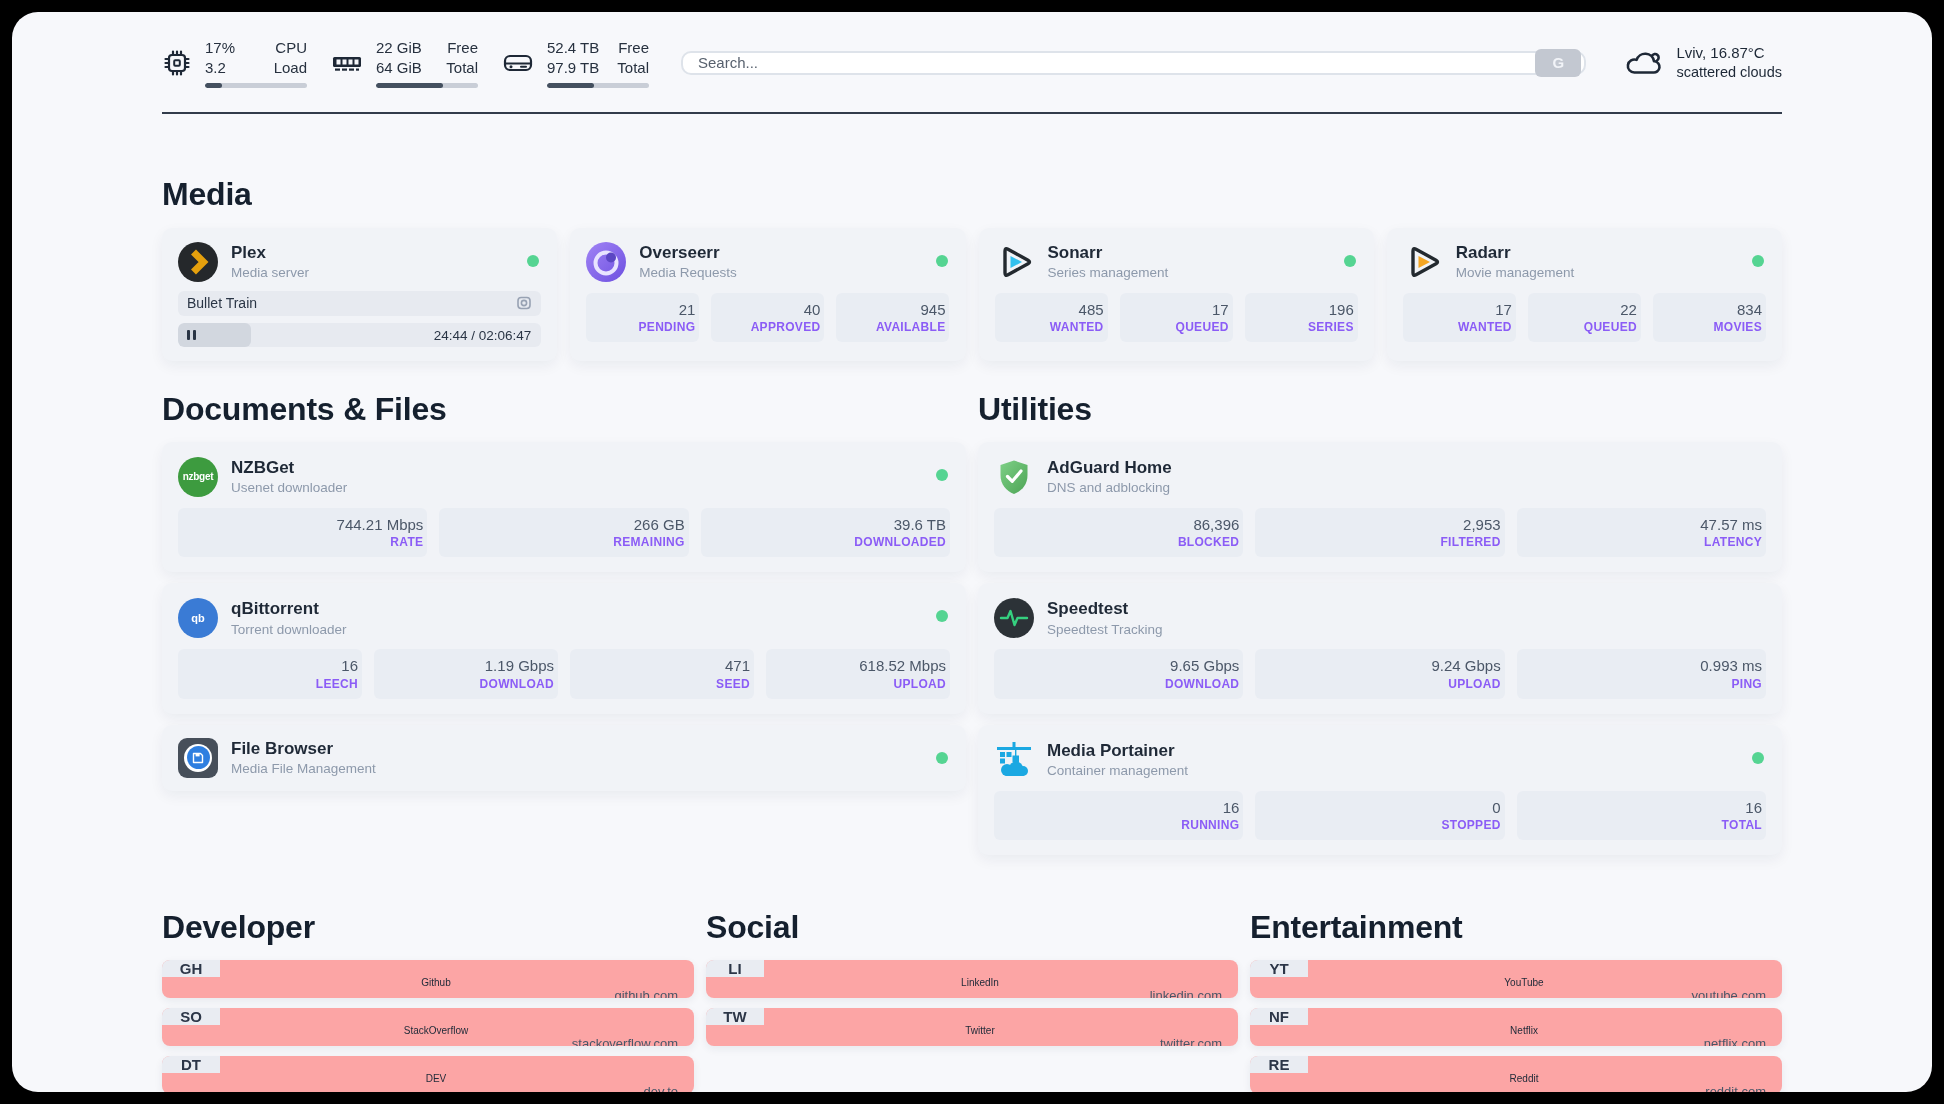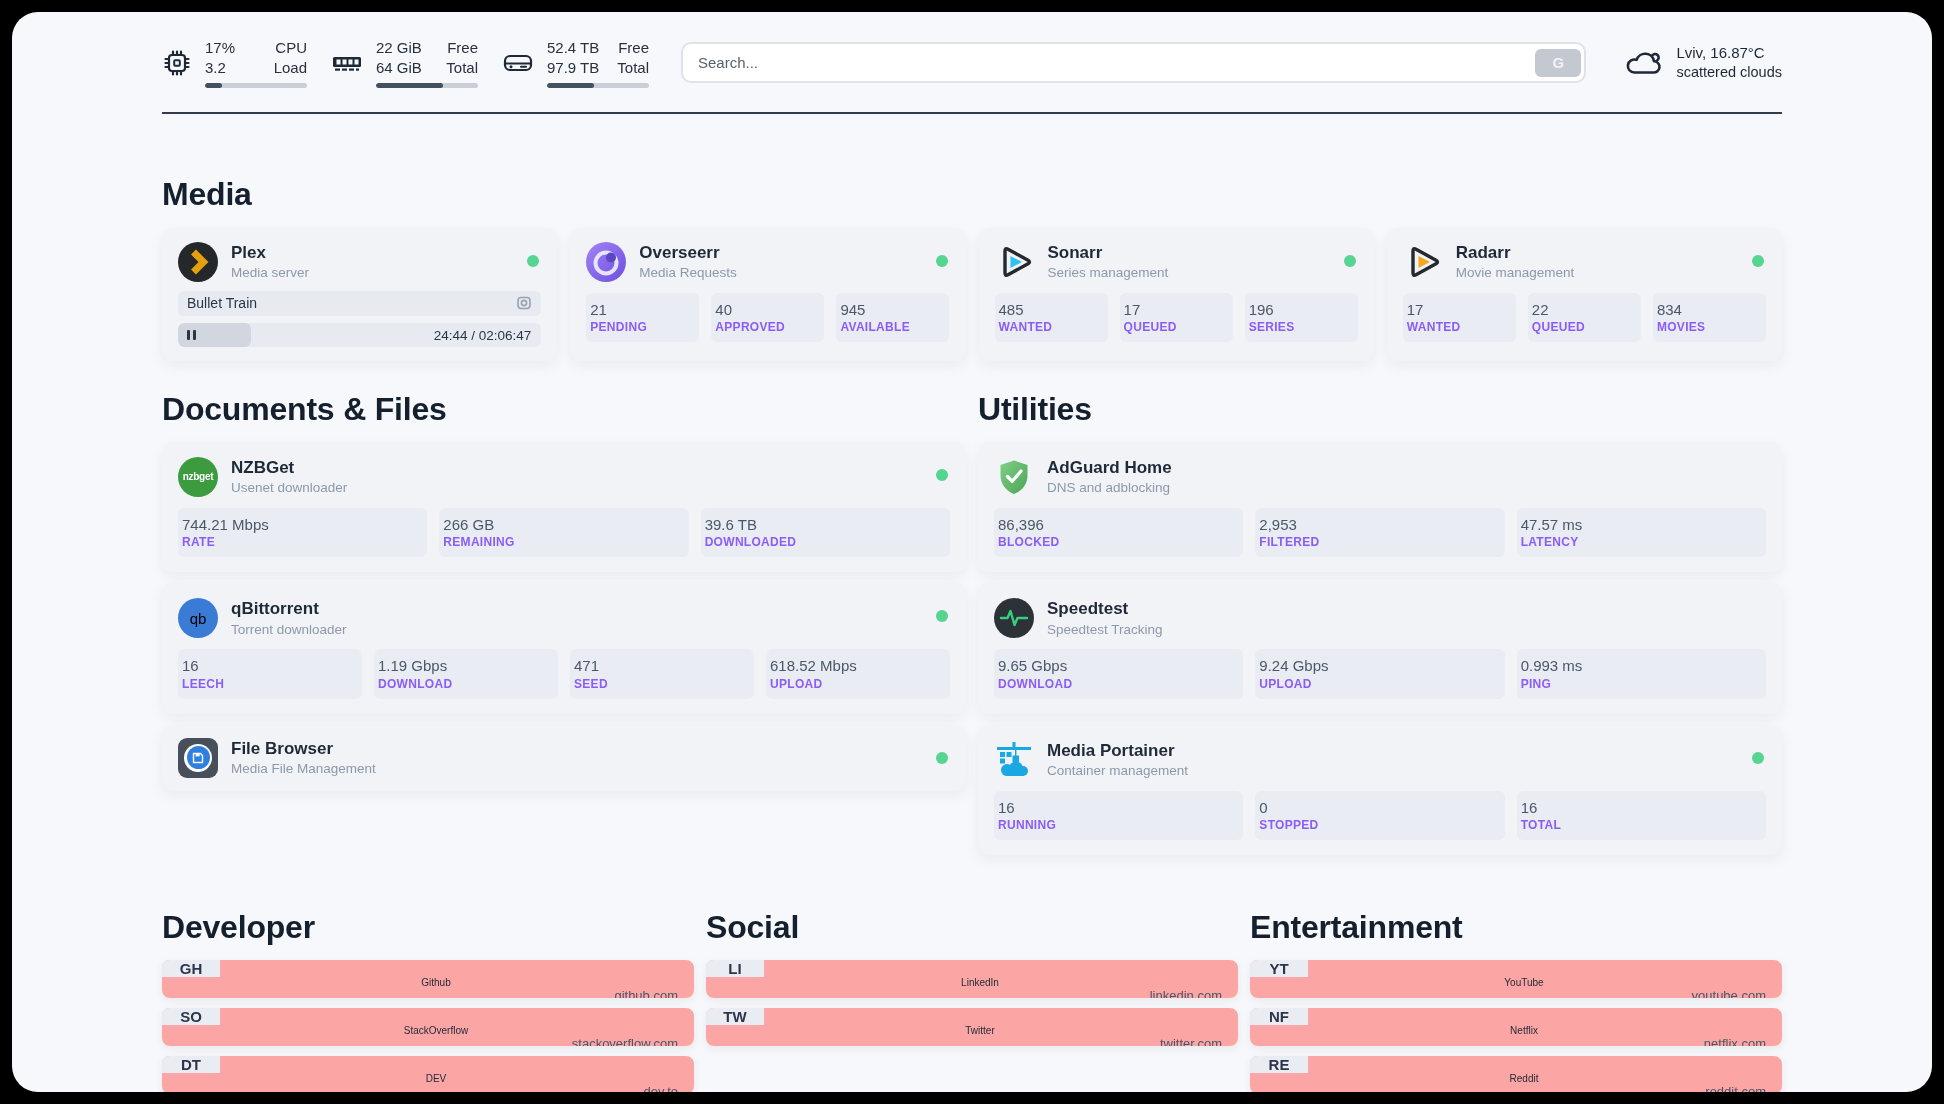--- a/index.html
+++ b/index.html
@@ -11,21 +11,21 @@
   
   .header { display:flex; align-items:center; padding-top:26px; }
   .sys-stats { display:flex; gap:24px; align-items:center; }
   .sg { display:flex; gap:13px; align-items:center; }
   .sg-body { min-width:102px; }
   .sg-rows { display:flex; justify-content:space-between; gap:18px; font-size:15px; line-height:1.32; color:#27313f; font-weight:500;}
   .sg-labels { text-align:right; }
   .sg-bar { margin-top:5px; height:5px; border-radius:3px; background:#c9ced7; overflow:hidden; }
   .sg-fill { height:100%; background:#44505f; border-radius:3px; }
 
-  .search-wrap { flex:1; margin-left:32px; height:41px; background:#fff; border:2px solid #dee3ea;
+  .search-wrap { flex:1; margin-left:32px; height:24px; background:#fff; border:2px solid #dee3ea;
     border-radius:10px; display:flex; align-items:center; padding:3px; }
   .search-input { flex:1; border:none; outline:none; background:transparent; font-size:15px;
     color:#27313f; padding:0 12px; font-family:inherit; }
   .search-input::placeholder { color:#3a4554; opacity:.85; }
   .search-btn { width:46px; height:28px; background:#c3c8d1; color:#f2f4f8; border:none;
     border-radius:6px; font-size:15px; font-weight:600; cursor:pointer; }
 
   .weather { display:flex; gap:12px; align-items:center; margin-left:36px; }
   .weather-text { font-size:15px; color:#1d2836; line-height:1.35; }
   .weather-text .w2 { font-size:14.5px; }
@@ -47,26 +47,26 @@
   .app-icon { width:40px; height:40px; flex:none; display:flex; align-items:center; justify-content:center; }
   .icon-circle { border-radius:50%; }
   .plex-bg { background:#25282b; }
   .overseerr-bg { background:linear-gradient(135deg,#a184f5,#6d4fe0); }
   .nzbget-bg { background:#3d9b3f; }
   .qb-bg { background:#3a7bd5; }
   .speedtest-bg { background:#2c3237; }
   .fb-bg { background:#474f5a; border-radius:9px; }
 
   .nzb-label { color:#fff; font-size:10px; font-weight:600; letter-spacing:-.3px; }
-  .qb-label { color:#000000; font-size:15px; font-weight:400; }
+  .qb-label { color:#ffffff; font-size:11px; font-weight:700; }
   .fb-inner { width:28px; height:28px; border-radius:50%; background:#fff; display:flex; align-items:center; justify-content:center; }
   .fb-inner2 { width:23px; height:23px; border-radius:50%; background:#2f7fe0; display:flex; align-items:center; justify-content:center; }
 
   .stats-row { margin-top:11px; display:flex; gap:12px; }
-  .stat-box { flex:1; background:#e9edf3; border-radius:6px; text-align:left; padding:7px 4px 8px; }
+  .stat-box { flex:1; background:#e9edf3; border-radius:6px; text-align:right; padding:7px 4px 8px; }
   .stat-box .v { font-size:15px; color:#4b5768; line-height:1.3; }
   .stat-box .l { font-size:12px; font-weight:700; color:#8b5cf6; letter-spacing:.3px; margin-top:1px; }
 
   
   .plex-titlebar { margin-top:9px; height:25px; background:#e7eaf0; border-radius:6px;
     display:flex; align-items:center; padding:0 9px; font-size:14px; color:#2a3545; }
   .plex-titlebar .cast { margin-left:auto; display:flex; }
   .plex-progress { margin-top:7px; height:24px; background:#e7eaf0; border-radius:6px; position:relative; overflow:hidden; }
   .plex-fill { position:absolute; left:0; top:0; bottom:0; background:#d2d7df; border-radius:6px; }
   .plex-pause { position:absolute; left:8px; top:50%; transform:translateY(-50%); display:flex; }

